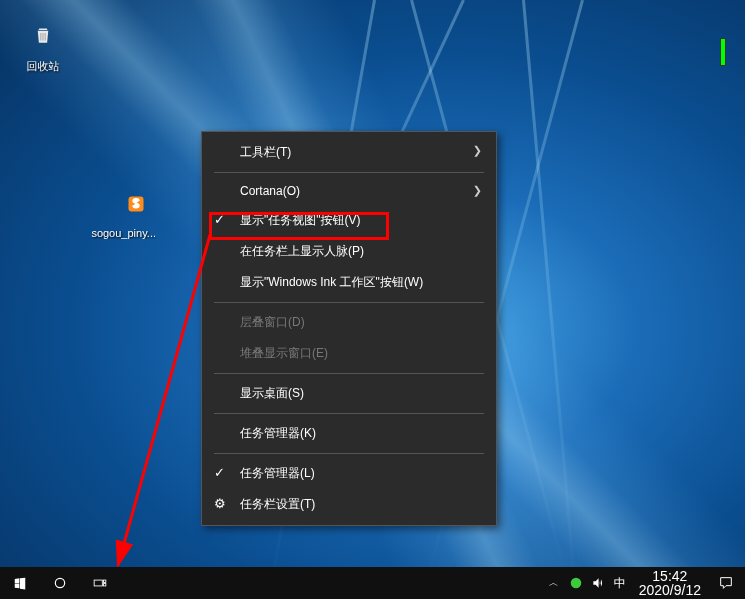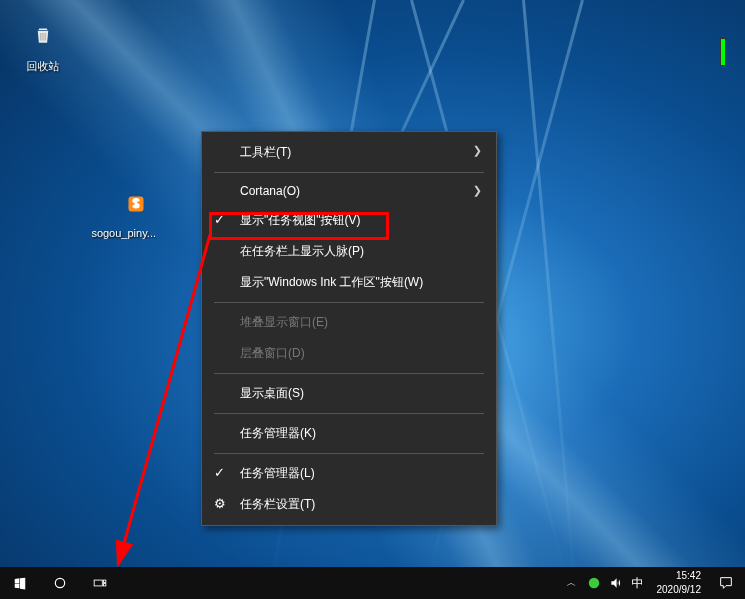--- a/index.html
+++ b/index.html
@@ -58,21 +58,21 @@
 
 
 .taskbar {
   position: absolute; bottom: 0; left: 0; right: 0; height: 32px;
   background: #101010; display: flex; align-items: center; color: #fff;
 }
 .tb-left { display: flex; align-items: center; height: 100%; }
 .tb-btn { width: 40px; height: 100%; display: flex; align-items: center; justify-content: center; cursor: pointer; }
 .tb-right { margin-left: auto; display: flex; align-items: center; height: 100%; padding-right: 2px; }
 .tray-icon { width: 22px; height: 100%; display: flex; align-items: center; justify-content: center; font-size: 12px; cursor: pointer; }
-.clock { padding: 0 8px; text-align: right; font-size: 10px; line-height: 14px; cursor: pointer; }
+.clock { padding: 0 8px; text-align: center; font-size: 14px; line-height: 14px; cursor: pointer; }
 .notif { width: 34px; height: 100%; display: flex; align-items: center; justify-content: center; cursor: pointer; }
 
 
 svg.ico { width: 18px; height: 18px; }
 svg.ico-sm { width: 14px; height: 14px; }
 </style>
 </head>
 <body>
 
 <div class="desktop">
@@ -122,24 +122,24 @@
     <span>显示"任务视图"按钮(V)</span>
   </div>
   <div class="menu-item">
     <span>在任务栏上显示人脉(P)</span>
   </div>
   <div class="menu-item">
     <span>显示"Windows Ink 工作区"按钮(W)</span>
   </div>
   <div class="menu-sep"></div>
   <div class="menu-item disabled">
+    <span>层叠窗口(D)</span>
+  </div>
+  <div class="menu-item disabled">
     <span>堆叠显示窗口(E)</span>
-  </div>
-  <div class="menu-item disabled">
-    <span>层叠窗口(D)</span>
   </div>
   <div class="menu-sep"></div>
   <div class="menu-item">
     <span>显示桌面(S)</span>
   </div>
   <div class="menu-sep"></div>
   <div class="menu-item">
     <span>任务管理器(K)</span>
   </div>
   <div class="menu-sep"></div>

